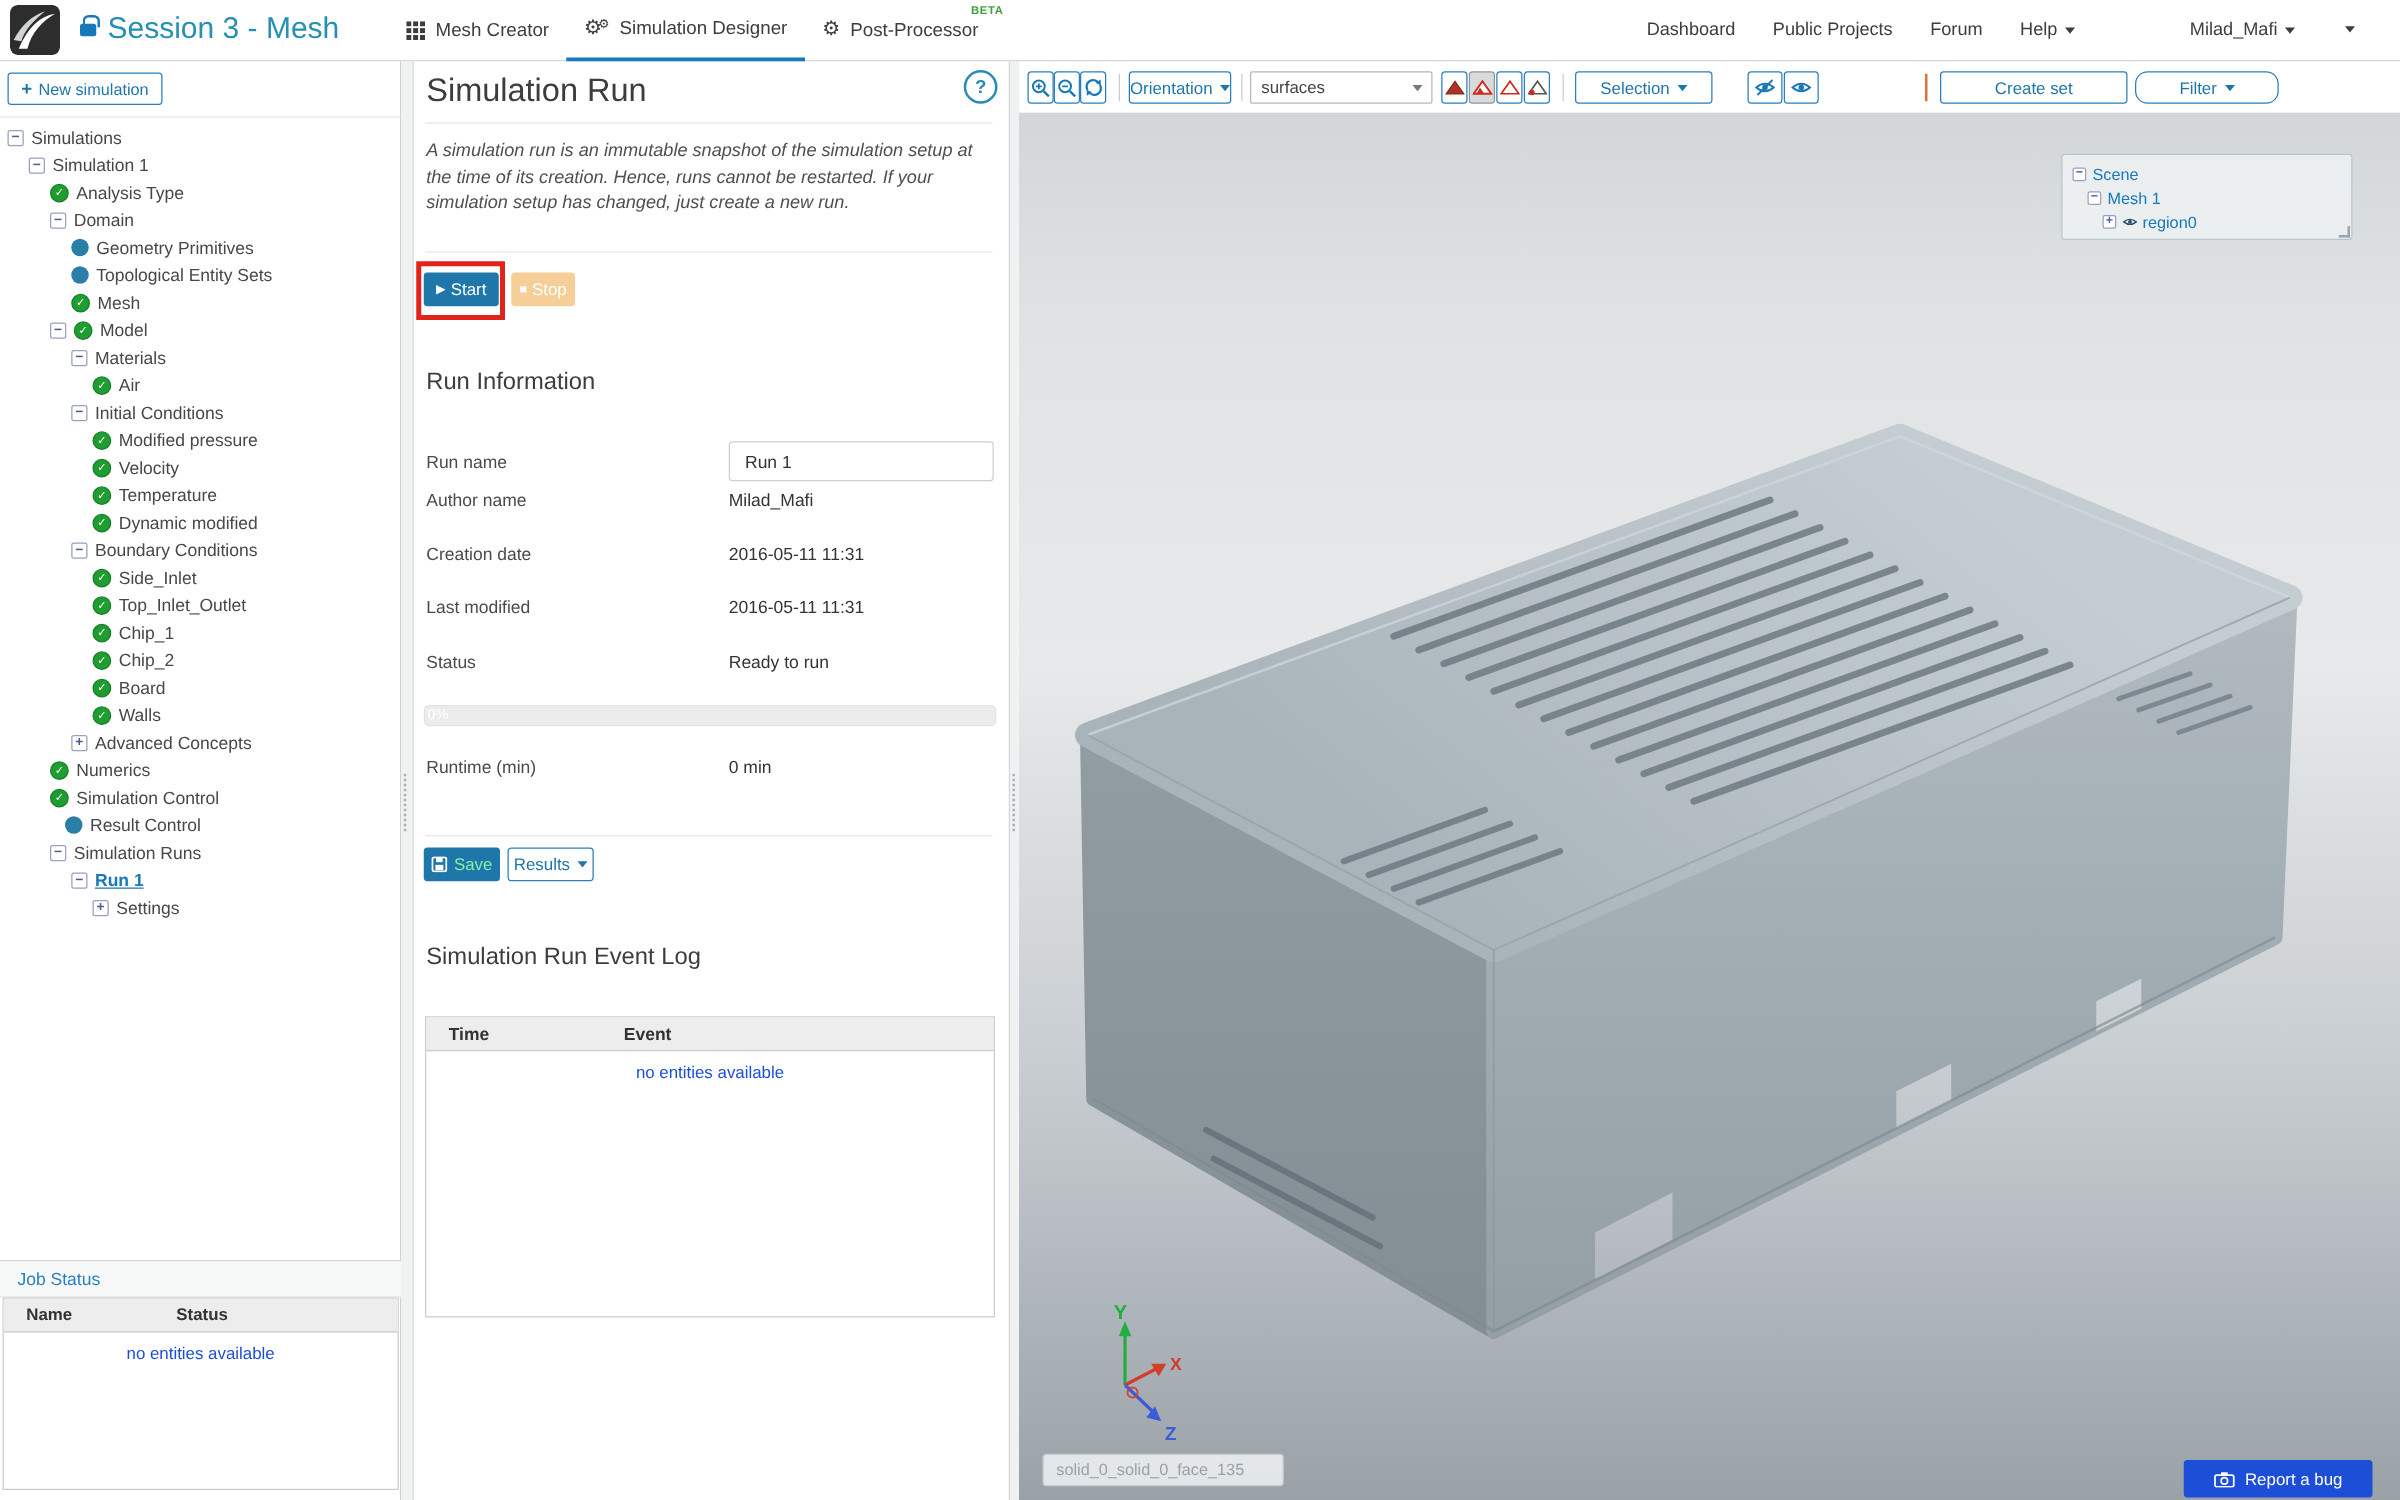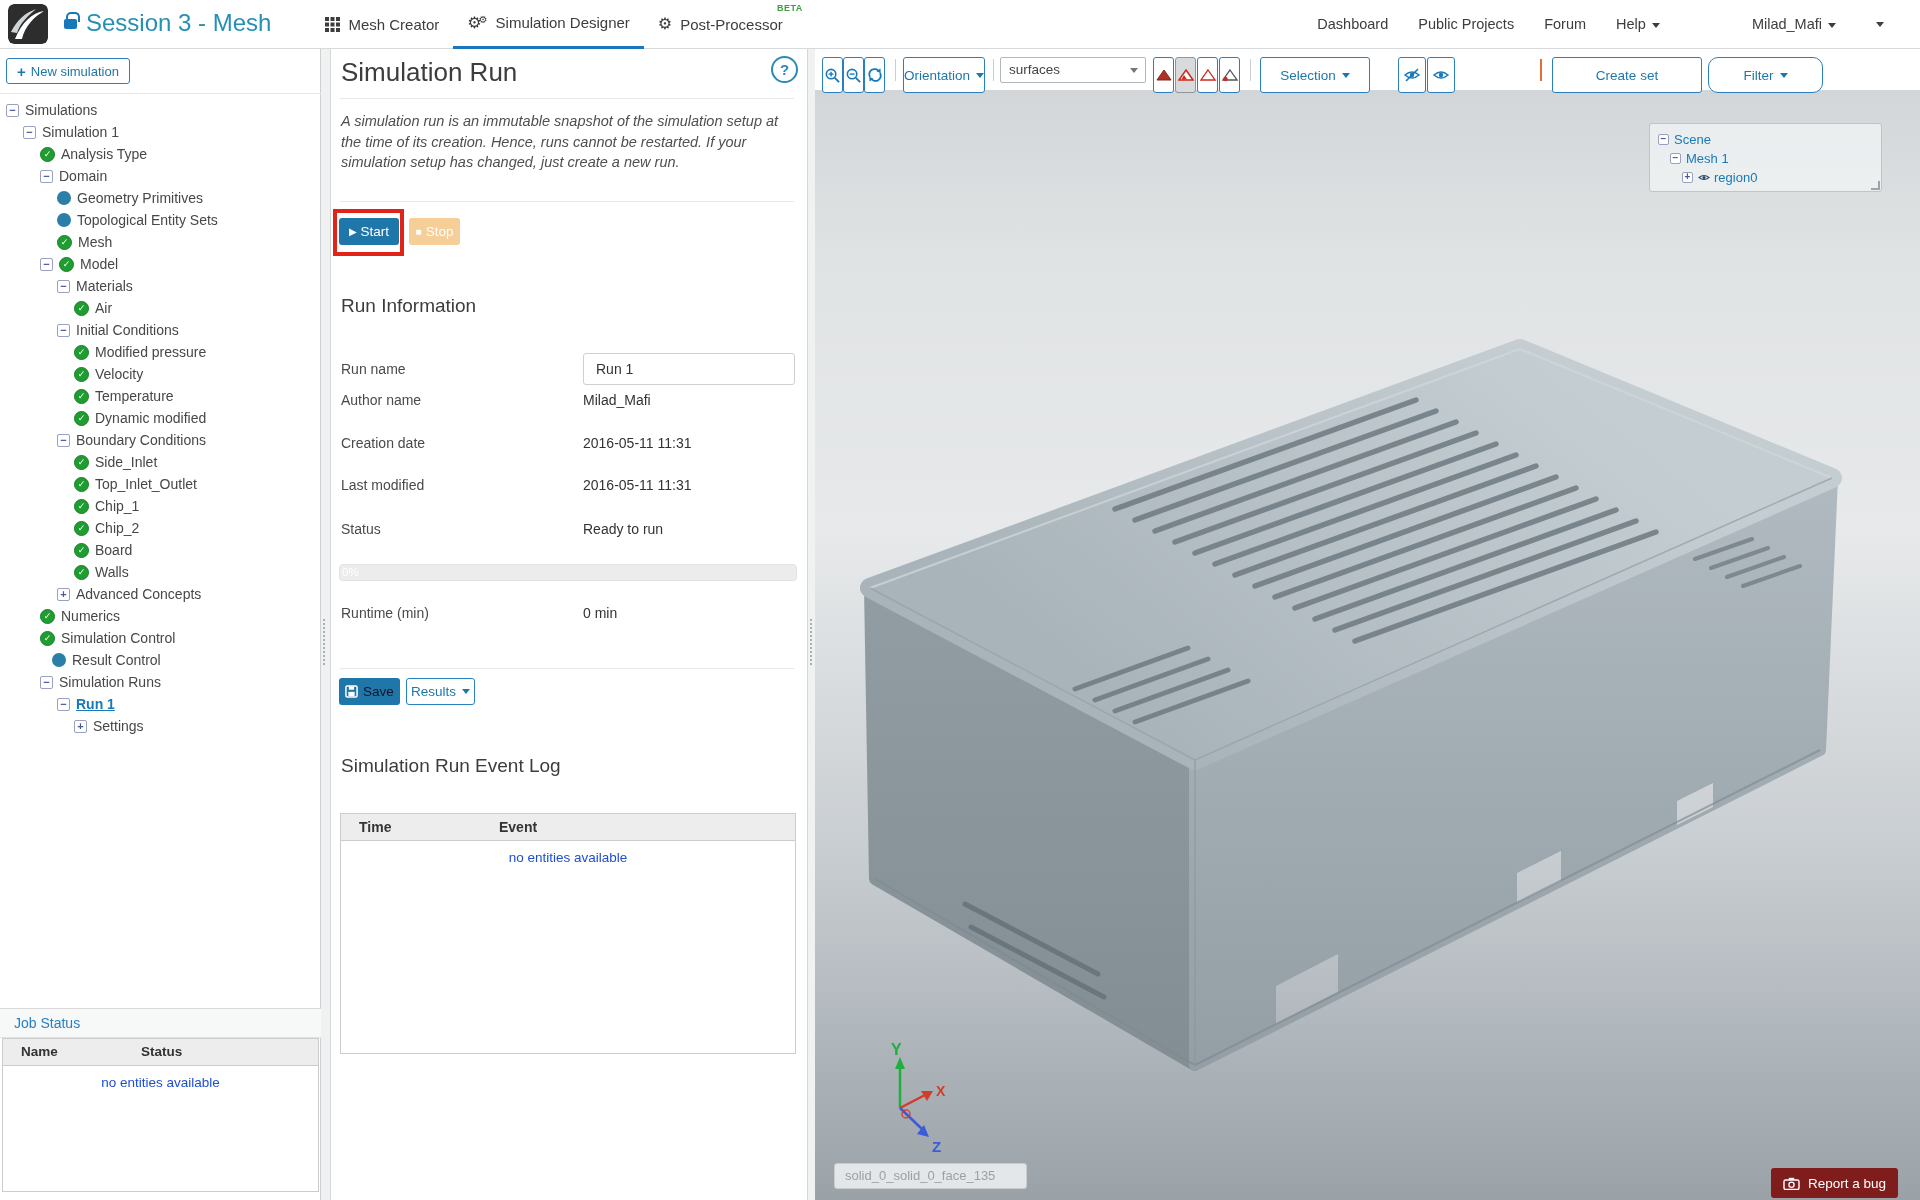--- a/index.html
+++ b/index.html
@@ -75,33 +75,33 @@
   .btn-start .g{font-size:10px;margin-right:4px;} .btn-stop .g{font-size:10px;margin-right:4px;}
   .annotation{position:absolute;left:2px;top:160px;width:71px;height:47px;border:4px solid #e2231a;z-index:40;pointer-events:none;}
   .sect{position:absolute;left:10px;font-size:19px;color:#3d3d3d;}
   .frow-label{position:absolute;left:10px;font-size:14px;color:#4a4a4a;height:30px;line-height:30px;}
   .frow-value{position:absolute;left:252px;font-size:14px;color:#333;height:30px;line-height:30px;}
   .run-input{position:absolute;left:252px;top:304px;width:212px;height:32px;border:1px solid #cfcfcf;
     border-radius:3px;font-size:14px;color:#333;padding-left:12px;font-family:inherit;}
   .progress{position:absolute;left:8px;top:515px;width:458px;height:17px;background:#ececec;
     border:1px solid #e3e3e3;border-radius:4px;color:#fff;font-size:11.5px;line-height:15px;
     padding-left:2px;overflow:hidden;}
-  .btn-save{position:absolute;left:8px;top:629px;width:61px;height:27px;background:#1f76a9;color:#0f172a;}
+  .btn-save{position:absolute;left:8px;top:629px;width:61px;height:27px;background:#1f76a9;color:#86efac;}
   .btn-save .sic{margin-right:5px;display:inline-flex;}
   .btn-results{position:absolute;left:75px;top:629px;width:69px;height:27px;background:#fff;
     border:1px solid #2a7fbf;color:#1f76a9;}
   .log-table{position:absolute;left:9px;top:764px;width:456px;height:241px;border:1px solid #ccc;}
   .log-head{height:27px;background:#ededed;border-bottom:1px solid #ccc;position:relative;}
   .log-head span{position:absolute;top:5px;font-size:14px;font-weight:bold;color:#333;}
   .log-head .c1{left:18px;} .log-head .c2{left:158px;}
 
   
   .viewport{position:absolute;left:815px;top:49px;width:1105px;height:1151px;overflow:hidden;}
   .vp-toolbar{position:absolute;left:0;top:0;width:1105px;height:41px;background:#fff;z-index:10;}
-  .tbtn{position:absolute;top:8px;height:36px;background:#fff;border:1px solid #2a7fbf;border-radius:3px;
+  .tbtn{position:absolute;top:8px;height:26px;background:#fff;border:1px solid #2a7fbf;border-radius:3px;
     color:#1f76a9;font-size:13.5px;display:flex;align-items:center;justify-content:center;cursor:pointer;}
   .tbtn.pressed{background:#d9dadb;border-color:#8f969b;}
   .vsep{position:absolute;top:10px;width:1px;height:22px;background:#c9ced2;}
   .vsep.orange{width:2px;background:#e0703a;}
   .vp-select{position:absolute;left:185px;top:8px;width:146px;height:26px;border:1px solid #b0b8bc;
     border-radius:2px;background:#fff;font-size:13.5px;color:#444;line-height:24px;padding-left:8px;cursor:pointer;}
   .vp-select .caret{position:absolute;right:7px;top:10px;color:#777;}
   .vp-canvas{position:absolute;left:0;top:0;width:1105px;height:1151px;}
 
   .scene-box{position:absolute;left:834px;top:74px;width:233px;height:69px;z-index:8;
@@ -109,22 +109,22 @@
   .srow{height:19px;display:flex;align-items:center;font-size:13px;color:#1779ba;cursor:pointer;white-space:nowrap;}
   .srow .toggle{width:11px;height:11px;font-size:10px;line-height:8px;margin-right:5px;}
   .srow .seye{display:inline-flex;margin-right:4px;}
   .scene-resize{position:absolute;right:1px;bottom:1px;width:9px;height:9px;
     border-right:2px solid #9aa4aa;border-bottom:2px solid #9aa4aa;cursor:nwse-resize;}
 
   .face-label{position:absolute;left:19px;top:1114px;width:193px;height:26px;z-index:8;
     background:rgba(240,242,243,.85);border:1px solid #c8cdd0;border-radius:3px;
     font-size:13px;color:#9aa1a6;line-height:24px;padding-left:10px;white-space:nowrap;}
 
-  .report-bug{position:absolute;right:22px;bottom:2px;height:30px;padding:0 12px;z-index:12;
-    background:#7f1d1d;border-radius:3px;color:#fff;font-size:13.5px;display:flex;align-items:center;cursor:pointer;}
+  .report-bug{position:absolute;right:22px;bottom:2px;height:30px;padding:0 24px;z-index:12;
+    background:#1d4ed8;border-radius:3px;color:#fff;font-size:13.5px;display:flex;align-items:center;cursor:pointer;}
   .report-bug .cic{display:inline-flex;margin-right:8px;}
 </style>
 </head>
 <body>
 
 <div class="app">
 
   <header>
     <div class="logo">
       <svg width="40" height="40" viewBox="0 0 40 40">

